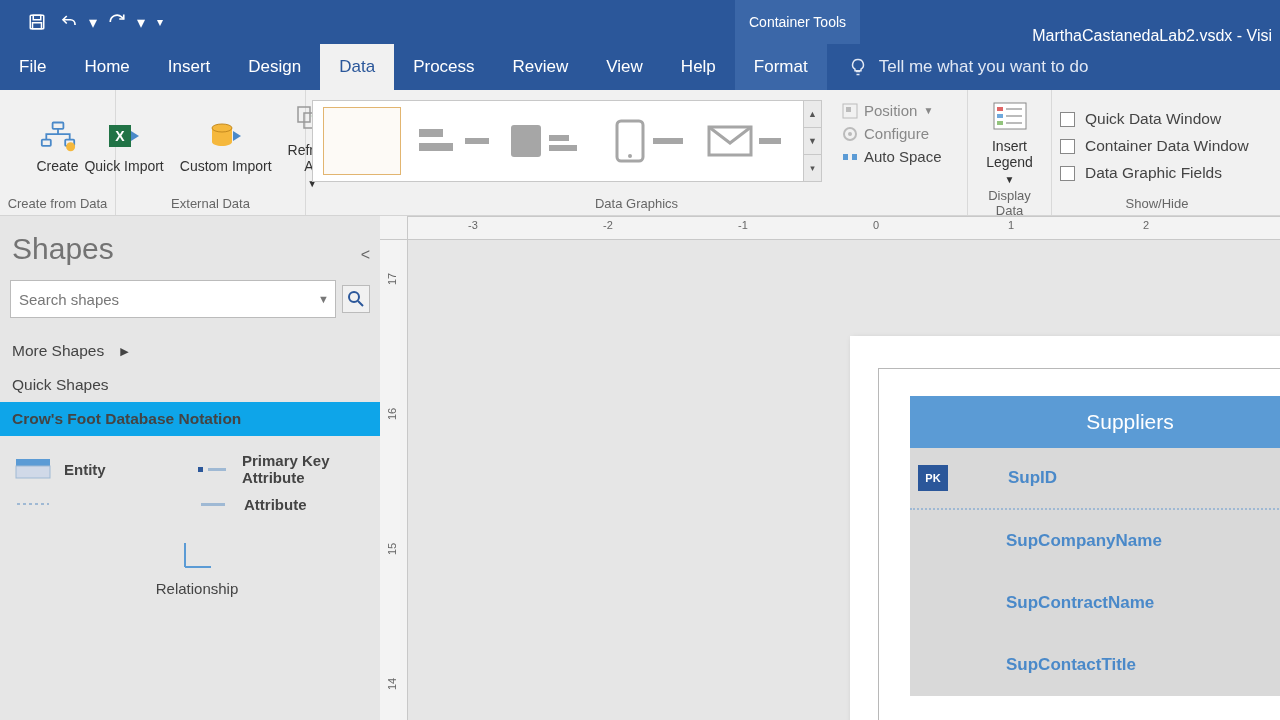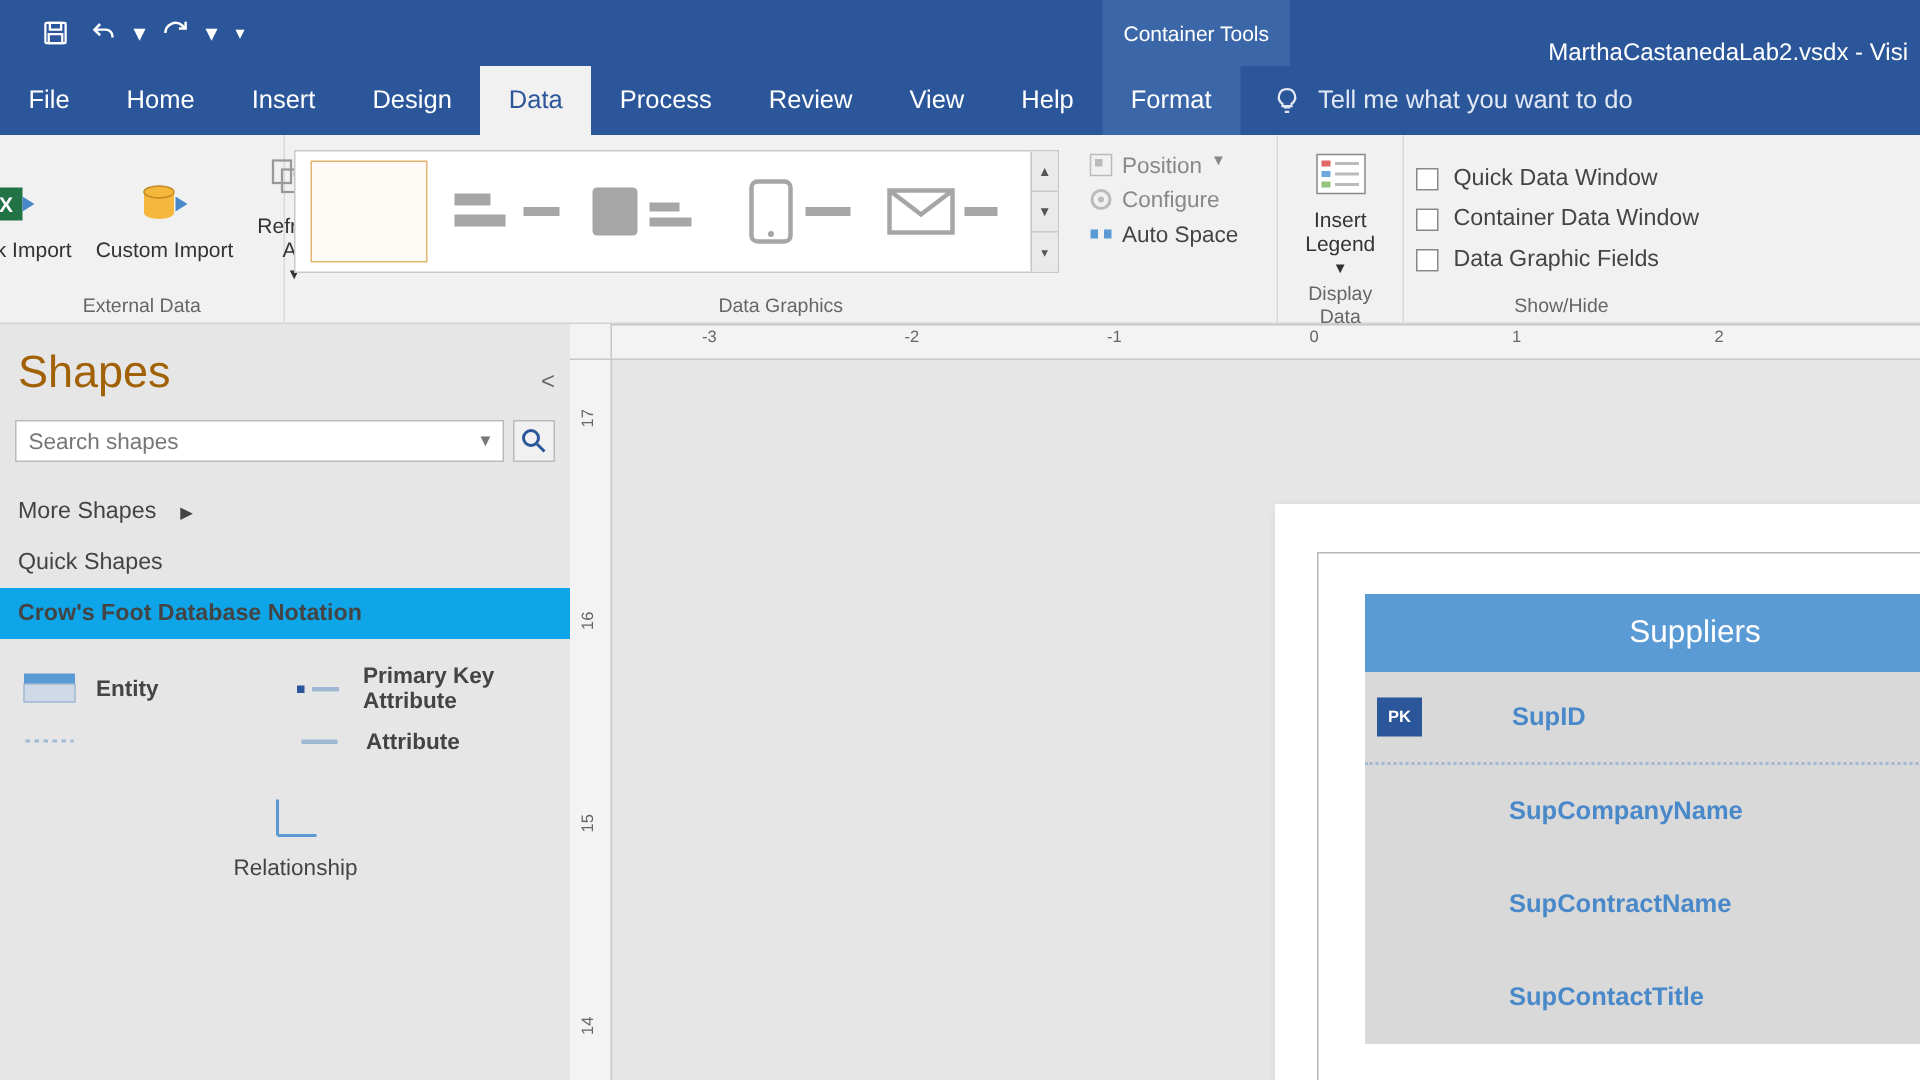--- a/index.html
+++ b/index.html
@@ -30,34 +30,34 @@
 
 .gallery { position: relative; width: 510px; height: 82px; border:1px solid #c8c8c8; background:#fff; display:flex; align-items:center; gap:14px; padding:6px 10px; margin-top:2px;}
 .gallery-spin { position:absolute; right:0; top:0; bottom:0; width:18px; background:#eaeaea; border-left:1px solid #c8c8c8; display:flex; flex-direction:column;}
 .gallery-spin div{flex:1; display:flex; align-items:center; justify-content:center; border-bottom:1px solid #c8c8c8; font-size:9px; color:#555;}
 .gallery-spin div:last-child{border-bottom:none;}
 .gallery-item { height:68px; display:flex; align-items:center; justify-content:center; }
 .gallery-item.first { width:78px; border:1px solid #e2b570; background:#fdfaf6; }
 .dg-ico { color:#a6a6a6; }
 
 .arrange-list { display:flex; flex-direction:column; gap:6px; font-size:15px; color:#888; padding:4px 6px;}
-.arrange-list .row{ display:flex; align-items:flex-start; gap:6px;}
+.arrange-list .row{ display:flex; align-items:center; gap:6px;}
 .chk-list { display:flex; flex-direction:column; gap:9px; font-size:15.5px; color:#444; padding:4px 2px;}
 .chk-list .row{display:flex; align-items:center; gap:10px;}
 .chk { width:15px; height:15px; border:1px solid #888; background:#fff;}
 
 
 .workspace { display:flex; height: calc(720px - 44px - 46px - 126px); }
 
 
 .shapes-panel { width: 380px; background:#e6e6e6; display:flex; flex-direction:column; padding: 8px 0 0 0; position:relative;}
-.shapes-title { color:#a16207; font-size:30px; font-weight:400; padding: 8px 0 14px 12px;}
+.shapes-title { color:#737373; font-size:30px; font-weight:400; padding: 8px 0 14px 12px;}
 .collapse-arrow { position:absolute; right:10px; top:30px; color:#666; font-size:16px;}
 .search-row { display:flex; gap:6px; padding: 0 10px 16px 10px; align-items:center;}
-.search-box { flex:1; height:28px; background:#fff; border:1px solid #bbb; display:flex; align-items:center; padding:0 8px; color:#777; font-size:15px; position:relative;}
+.search-box { flex:1; height:38px; background:#fff; border:1px solid #bbb; display:flex; align-items:center; padding:0 8px; color:#777; font-size:15px; position:relative;}
 .search-dd{ position:absolute; right:6px; color:#777; font-size:11px;}
 .search-btn { width:28px; height:28px; border:1px solid #bbb; background:#f1f1f1; display:flex; align-items:center; justify-content:center; color:#2b579a;}
 .panel-link { padding: 8px 12px; font-size:15.5px; color:#444; display:flex; align-items:center; gap:8px;}
 .panel-link.sel { background:#0ea5e9; font-weight:600;}
 .shape-grid { display:grid; grid-template-columns: 1fr 1fr; gap: 6px 4px; padding: 16px 10px 10px 14px;}
 .shape-cell { display:flex; align-items:center; gap:12px; font-size:15px; color:#444;font-weight:bold;}
 .shape-thumb { width:38px; height:24px; display:flex; align-items:center; justify-content:center;}
 .rel-cell { padding: 18px 0 0 14px; display:flex; align-items:center; gap:12px; font-size:15px; color:#444;flex-direction:column;}
 
 
@@ -123,20 +123,37 @@
   <div class="tab format">Format</div>
   <div class="tellme">
     <svg class="bulb" viewBox="0 0 24 24" fill="none" stroke="#e1e8f4" stroke-width="2">
         <path d="M9 18h6M10 22h4M12 2a7 7 0 00-4 12.9V17h8v-2.1A7 7 0 0012 2z"></path>
       </svg>
     <span>Tell me what you want to do</span>
   </div>
 </div>
 
 <div class="ribbon">
+  <div class="group" style="width:116px">
+    <div class="group-body">
+      <div class="big-btn">
+        <div class="ico">
+          <svg width="40" height="32" viewBox="0 0 40 32">
+              <rect x="14" y="1" width="12" height="7" rx="1" fill="none" stroke="#4a89c9" stroke-width="2"></rect>
+              <rect x="2" y="20" width="10" height="7" rx="1" fill="none" stroke="#4a89c9" stroke-width="2"></rect>
+              <rect x="28" y="20" width="10" height="7" rx="1" fill="none" stroke="#4a89c9" stroke-width="2"></rect>
+              <path d="M20 8v6M20 14H7v6M20 14h13v6" stroke="#4a89c9" stroke-width="2" fill="none"></path>
+              <circle cx="34" cy="28" r="5" fill="#f5b83d"></circle>
+            </svg>
+        </div>
+        <span>Create</span>
+      </div>
+    </div>
+    <div class="group-label">Create from Data</div>
+  </div>
 
   <div class="group" style="width:190px">
     <div class="group-body">
       <div class="big-btn">
         <div class="ico">
             <svg width="34" height="30">
               <rect x="2" y="4" width="22" height="22" fill="#217346"></rect>
               <text x="13" y="20" fill="#fff" font-size="14" font-weight="bold" text-anchor="middle">X</text>
               <path d="M24 10l8 5-8 5" fill="#4a89c9"></path>
             </svg>

